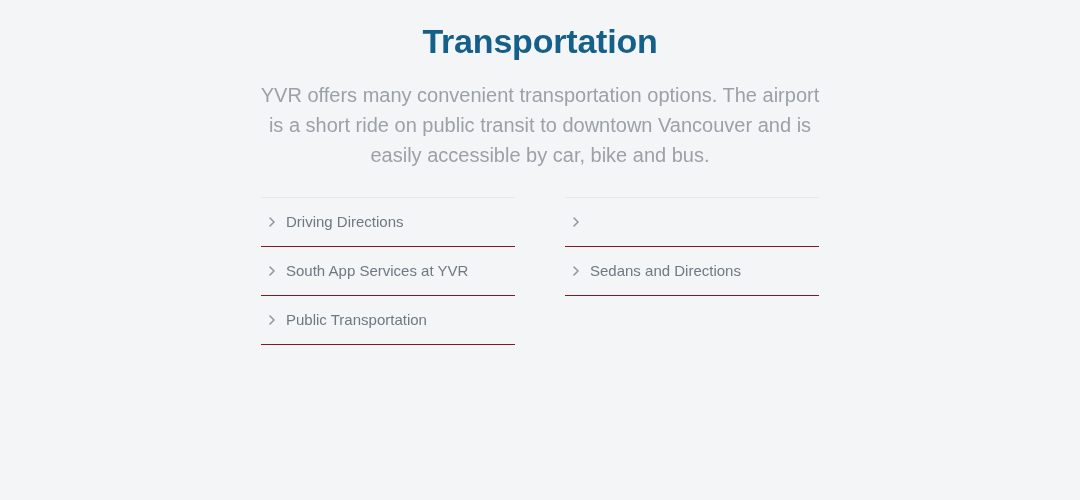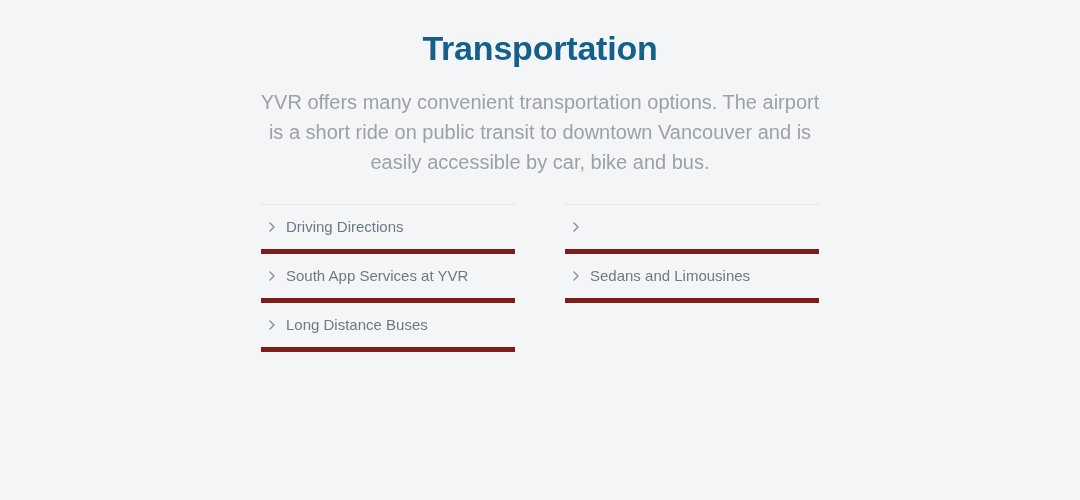--- a/index.html
+++ b/index.html
@@ -17,21 +17,21 @@
   .page {
     width: 1080px;
     height: 500px;
     position: relative;
     box-sizing: border-box;
     background: #f4f5f7;
   }
 
   .content {
     width: 620px;
-    margin: 12px auto;
+    margin: 5px auto;
     padding-top: 14px;
     box-sizing: border-box;
   }
 
   .page-title {
     margin: 0;
     text-align: center;
     font-size: 34px;
     font-weight: bold;
     line-height: 44px;
@@ -60,21 +60,21 @@
 
   .link-column {
     width: 254px;
     border-top: 1px solid #e6e8ea;
   }
 
   .link-row {
     height: 49px;
     display: flex;
     align-items: center;
-    border-bottom: 5px solid #7f1d1d;
+    border-bottom: 1px solid #7f1d1d;
     box-sizing: border-box;
     cursor: pointer;
     text-decoration: none;
   }
 
   .chevron-icon {
     width: 14px;
     flex: 0 0 14px;
     margin-left: 4px;
     display: flex;
@@ -123,37 +123,37 @@
             </svg>
           </span>
           <span class="link-label">South App Services at YVR</span>
         </a>
         <a class="link-row">
           <span class="chevron-icon">
             <svg width="6" height="10" viewBox="0 0 6 10" aria-hidden="true">
               <path d="M1 1 L5 5 L1 9" fill="none" stroke="currentColor" stroke-width="1.6" stroke-linecap="round" stroke-linejoin="round"></path>
             </svg>
           </span>
-          <span class="link-label">Long Distance Buses</span>
+          <span class="link-label">Public Transportation</span>
         </a>
       </div>
 
       <div class="link-column">
         <a class="link-row">
           <span class="chevron-icon">
             <svg width="6" height="10" viewBox="0 0 6 10" aria-hidden="true">
               <path d="M1 1 L5 5 L1 9" fill="none" stroke="currentColor" stroke-width="1.6" stroke-linecap="round" stroke-linejoin="round"></path>
             </svg>
           </span>
         </a>
         <a class="link-row">
           <span class="chevron-icon">
             <svg width="6" height="10" viewBox="0 0 6 10" aria-hidden="true">
               <path d="M1 1 L5 5 L1 9" fill="none" stroke="currentColor" stroke-width="1.6" stroke-linecap="round" stroke-linejoin="round"></path>
             </svg>
           </span>
-          <span class="link-label">Sedans and Limousines</span>
+          <span class="link-label">Sedans and Directions</span>
         </a>
       </div>
 
     </div>
   </div>
 </div>
 
 </body></html>

